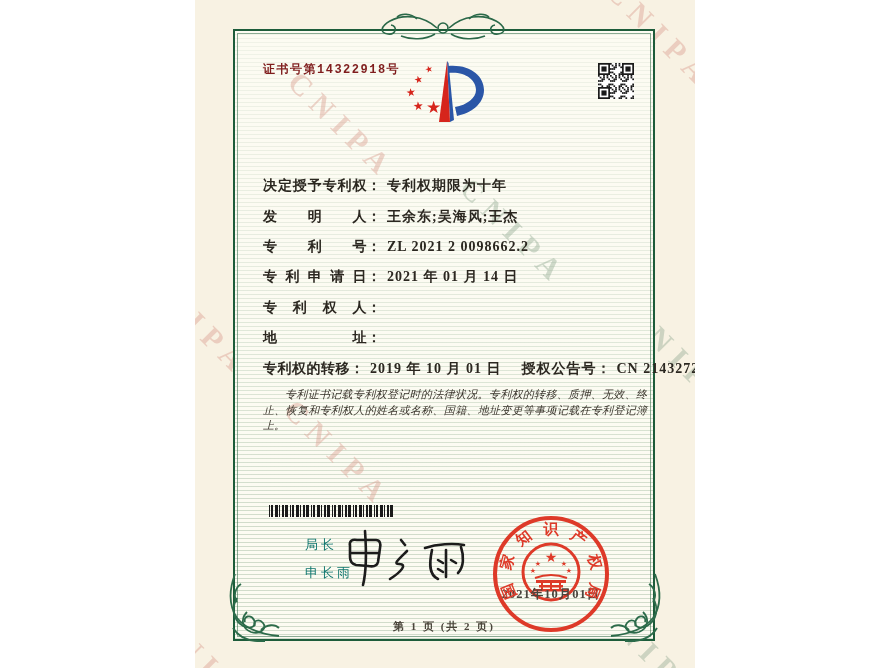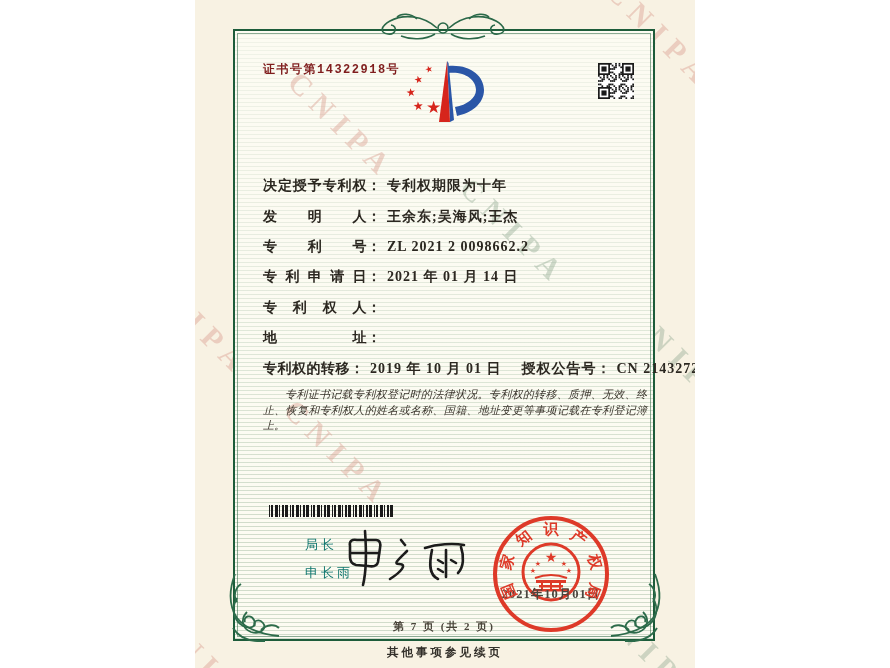--- a/index.html
+++ b/index.html
@@ -345,21 +345,21 @@
           <div class="sealdate">2021年10月01日</div>
         <span class="sealchar" style="transform: translate(-50%, -50%) rotate(-112deg) translateY(-45px);">国</span>
             <span class="sealchar" style="transform: translate(-50%, -50%) rotate(-74.6667deg) translateY(-45px);">家</span>
             <span class="sealchar" style="transform: translate(-50%, -50%) rotate(-37.3333deg) translateY(-45px);">知</span>
             <span class="sealchar" style="transform: translate(-50%, -50%) rotate(0deg) translateY(-45px);">识</span>
             <span class="sealchar" style="transform: translate(-50%, -50%) rotate(37.3333deg) translateY(-45px);">产</span>
             <span class="sealchar" style="transform: translate(-50%, -50%) rotate(74.6667deg) translateY(-45px);">权</span>
             <span class="sealchar" style="transform: translate(-50%, -50%) rotate(112deg) translateY(-45px);">局</span>
           </div>
 
-        <div class="pagefoot">第 7 页 (共 2 页)</div>
+        <div class="pagefoot">第 1 页 (共 2 页)</div>
       </div>
     </div>
 
     <svg class="ornament" style="left:158px;top:10px;" width="180" height="36" viewBox="0 0 180 36">
       <g fill="none" stroke="#2a6848" stroke-width="1.6">
         <circle cx="90" cy="18" r="5"></circle>
         <path d="M84,18 C70,5 50,4 37,11 C28,16 26,23 35,24 C43,25 45,16 38,15"></path>
         <path d="M82,24 C72,30 58,30 48,26"></path>
         <path d="M64,9 C58,3 48,3 44,7"></path>
         <path d="M96,18 C110,5 130,4 143,11 C152,16 154,23 145,24 C137,25 135,16 142,15"></path>
@@ -381,15 +381,14 @@
       <g fill="none" stroke="#2c6b4a" stroke-width="1.8">
         <path d="M14,6 C8,22 8,38 16,50 C24,60 38,66 58,68"></path>
         <path d="M16,30 C10,40 12,52 22,58 C30,62 36,58 33,52 C30,46 22,48 24,54"></path>
         <path d="M26,44 C20,50 20,60 30,64 C40,67 46,60 42,55 C38,50 31,53 34,58"></path>
         <path d="M12,60 C18,70 30,74 44,73"></path>
         <path d="M20,16 C14,20 12,28 16,34"></path>
         <path d="M40,62 C46,56 54,56 58,60"></path>
       </g>
     </svg>
 
-    <div class="contnote">其他事项参见续页</div>
   </div>
 </div>
 
 </body></html>

